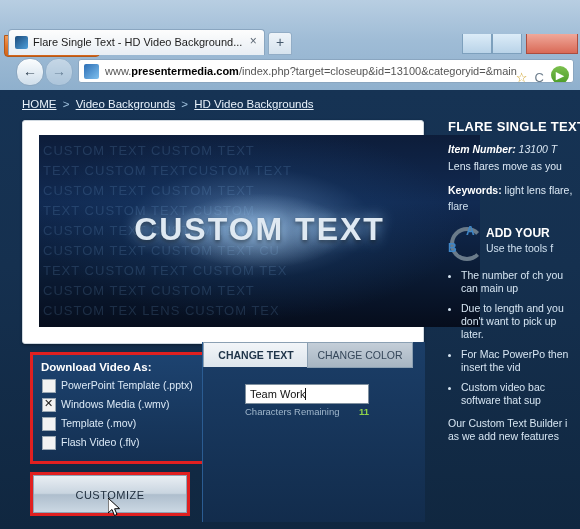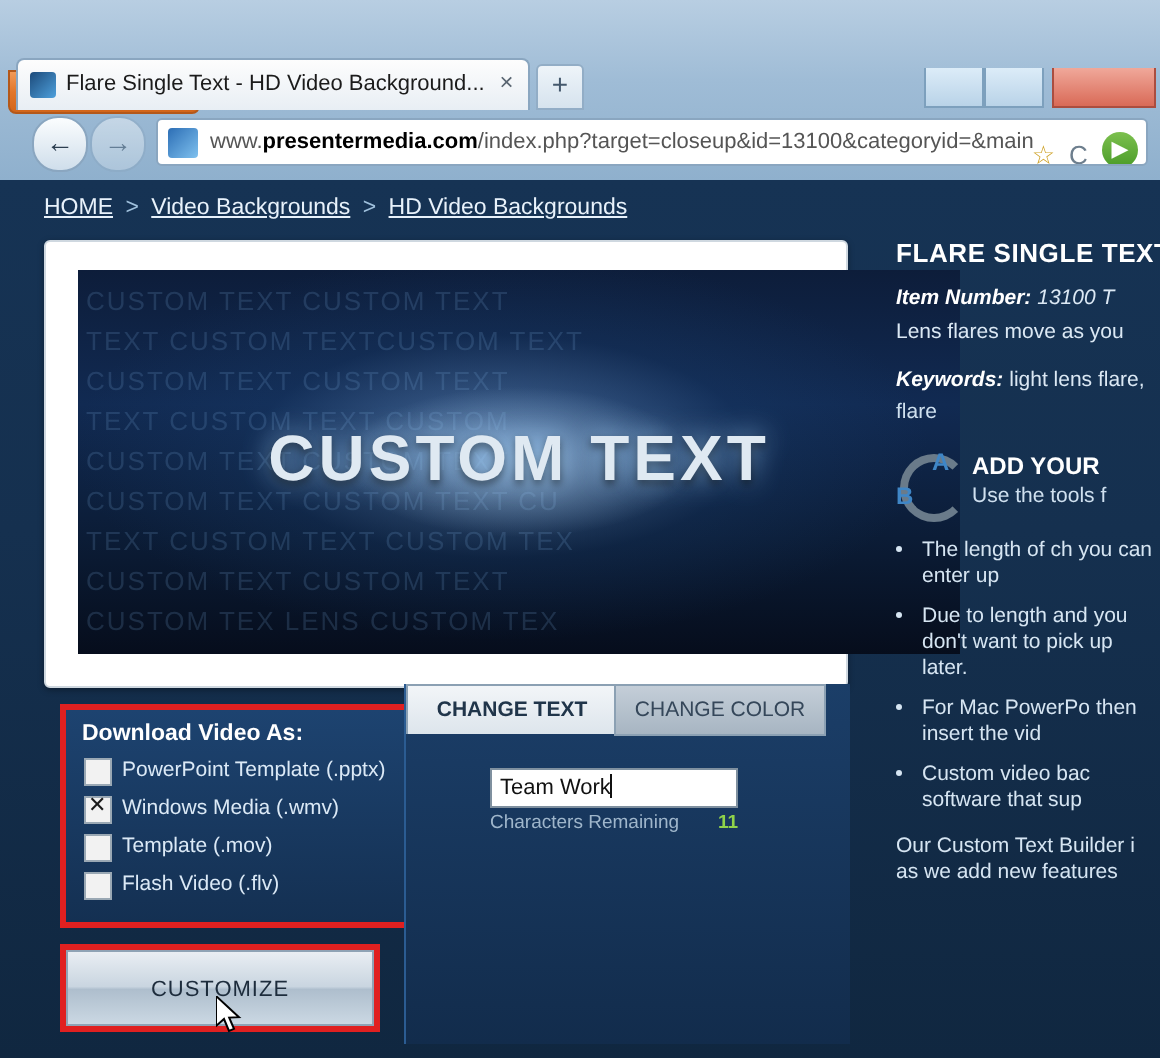--- a/index.html
+++ b/index.html
@@ -410,21 +410,21 @@
     color: #ffffff;
     font-size: 13px;
     font-weight: bold;
     letter-spacing: .3px;
     margin-bottom: 8px;
     white-space: nowrap;
   }
   .r-line { margin-bottom: 3px; white-space: nowrap; overflow: hidden; font-style: italic; }
   .r-line b { color: #ffffff; }
   .r-desc { margin-bottom: 10px; }
-  .r-kw b { color: #ffffff; font-style: italic; }
+  .r-kw b { color: #ffffff; }
   .r-kw { margin-bottom: 2px; }
   .r-kw-vals { color: #cfe0ef; margin-bottom: 12px; }
 
   .abc-block {
     position: relative;
     height: 34px;
     margin-bottom: 10px;
   }
   .abc-icon {
     position: absolute;
@@ -609,21 +609,21 @@
         <div class="abc-icon">
           <span class="arrow"></span>
           <span class="a">A</span>
           <span class="b">B</span>
         </div>
         <div class="abc-title">ADD YOUR</div>
         <div class="abc-sub">Use the tools f</div>
       </div>
 
       <ul class="tips">
-        <li>The length of ch you can enter up</li>
+        <li>The number of ch you can main up</li>
         <li>Due to length and you don't want to pick up later.</li>
         <li>For Mac PowerPo then insert the vid</li>
         <li>Custom video bac software that sup</li>
       </ul>
       <div class="r-foot">Our Custom Text Builder i as we add new features</div>
     </div>
 
   </div>
 </div>
 

